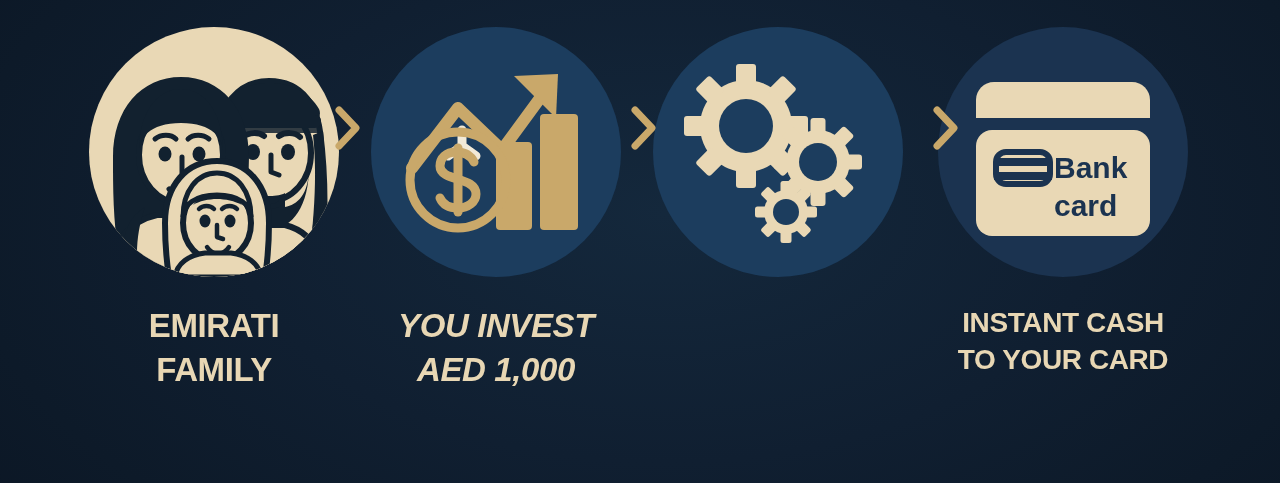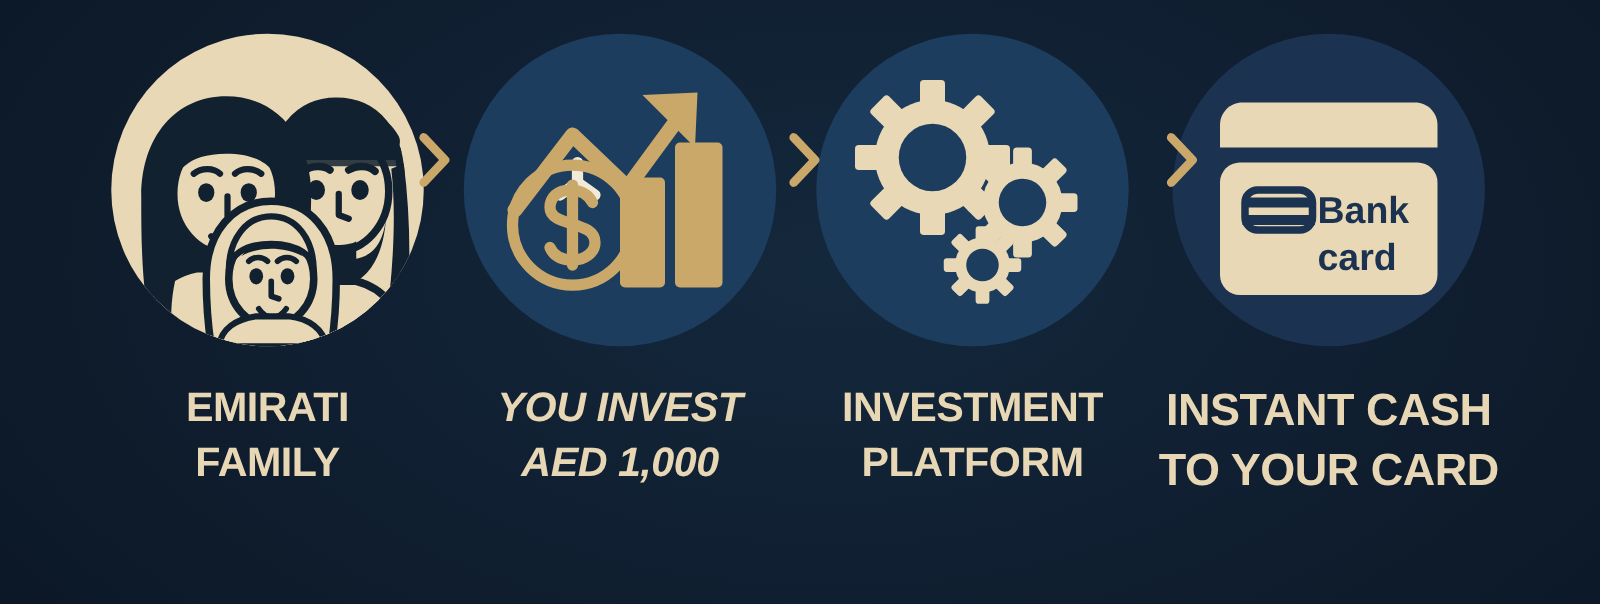--- a/index.html
+++ b/index.html
@@ -110,21 +110,21 @@
     text-align: center;
     color: #e8d7b4;
     font-family: "Liberation Sans", sans-serif;
     font-weight: bold;
     font-size: 33px;
     line-height: 1.33;
     letter-spacing: -0.4px;
     white-space: pre-line;
     text-transform: uppercase;
   }
-  .label-4 { font-size: 36px; }
+  .label-4 { font-size: 28px; }
 </style>
 </head>
 <body>
 
 <div id="infographic">
 
   <div class="steps-row">
 
     <div class="step step-1">
       <div class="circle-wrap">
@@ -303,22 +303,20 @@
                   <rect x="-5.5" y="-31" width="11" height="13" rx="2.5" transform="rotate(225)"></rect>
                   <rect x="-5.5" y="-31" width="11" height="13" rx="2.5" transform="rotate(270)"></rect>
                   <rect x="-5.5" y="-31" width="11" height="13" rx="2.5" transform="rotate(315)"></rect>
                 </g>
               </g>
               <circle cx="0" cy="0" r="13" fill="#1c3d5e"></circle>
             </g>
           </g>
         </svg>
       </div>
-      <div class="label">INVESTMENT
-PLATFORM</div>
     </div>
 
     <div class="step step-4">
       <div class="circle-wrap">
         <div class="circle circle-navy-dark"></div>
         <svg class="icon-svg" width="210" height="200" viewBox="0 0 210 200">
 
           <path d="M18 48 C18 38 26 30 36 30 L174 30 C184 30 192 38 192 48 L192 66 L18 66 Z" fill="#e9d8b5"></path>
 
           <rect x="18" y="78" width="174" height="106" rx="16" fill="#e9d8b5"></rect>

